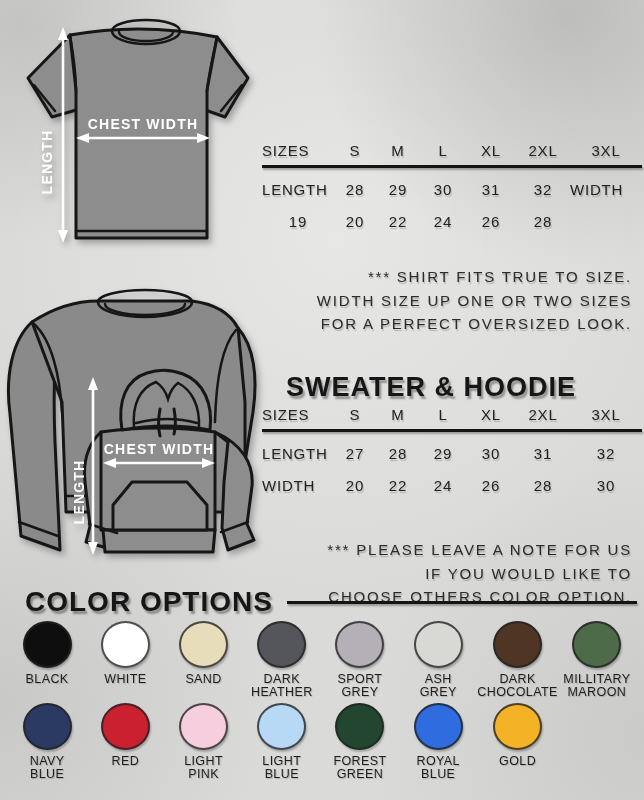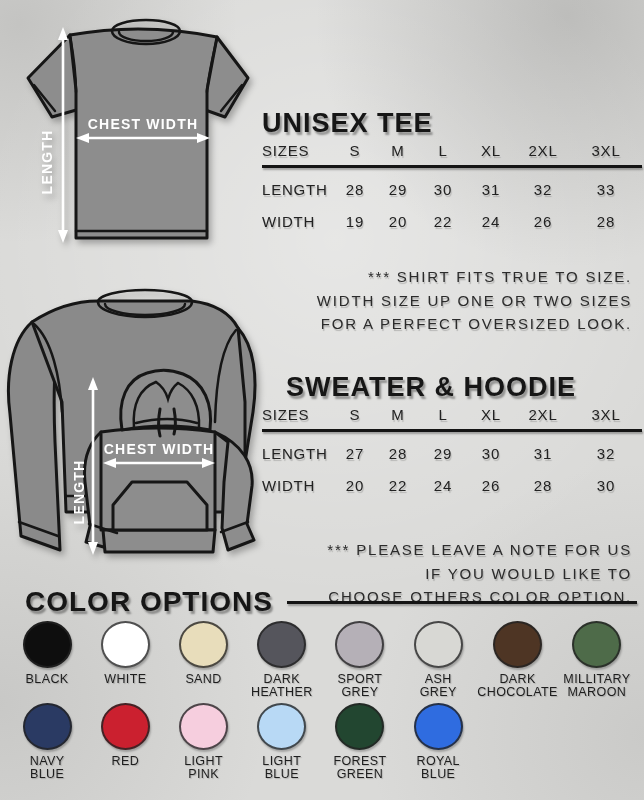--- a/index.html
+++ b/index.html
@@ -129,38 +129,36 @@
     </g>
     <g stroke="#ffffff" stroke-width="2.6" fill="#ffffff">
       <line x1="112" y1="181" x2="206" y2="181"></line>
       <polygon points="103,181 116,176 116,186" stroke="none"></polygon>
       <polygon points="215,181 202,176 202,186" stroke="none"></polygon>
     </g>
     <text class="svg-dim-label" x="159" y="172" text-anchor="middle">CHEST WIDTH</text>
     <text class="svg-dim-label" transform="translate(84,210) rotate(-90)" text-anchor="middle">LENGTH</text>
   </svg>
 
-  <div id="unisex-title" class="section-title">UNISEX TEE</div>
 
   <div id="tee-table" class="size-table">
     <div class="st-cell first">SIZES</div>
     <div class="st-cell">S</div>
     <div class="st-cell">M</div>
     <div class="st-cell">L</div>
     <div class="st-cell">XL</div>
     <div class="st-cell">2XL</div>
     <div class="st-cell">3XL</div>
     <div class="st-divider"></div>
     <div class="st-cell st-row first">LENGTH</div>
     <div class="st-cell st-row">28</div>
     <div class="st-cell st-row">29</div>
     <div class="st-cell st-row">30</div>
     <div class="st-cell st-row">31</div>
     <div class="st-cell st-row">32</div>
-    <div class="st-cell st-row">33</div>
     <div class="st-cell st-row first">WIDTH</div>
     <div class="st-cell st-row">19</div>
     <div class="st-cell st-row">20</div>
     <div class="st-cell st-row">22</div>
     <div class="st-cell st-row">24</div>
     <div class="st-cell st-row">26</div>
     <div class="st-cell st-row">28</div>
   </div>
 
   <div id="fit-note" class="note">
@@ -265,15 +263,19 @@
     <div class="swatch">
       <div class="swatch-circle" style="background-color: rgb(34, 70, 48);"></div>
       <div class="swatch-label">FOREST
 GREEN</div>
     </div>
     <div class="swatch">
       <div class="swatch-circle" style="background-color: rgb(47, 108, 224);"></div>
       <div class="swatch-label">ROYAL
 BLUE</div>
     </div>
+    <div class="swatch">
+      <div class="swatch-circle" style="background-color: rgb(244, 179, 38);"></div>
+      <div class="swatch-label">GOLD</div>
+    </div>
   </div>
 
 </div>
 
 </body></html>

